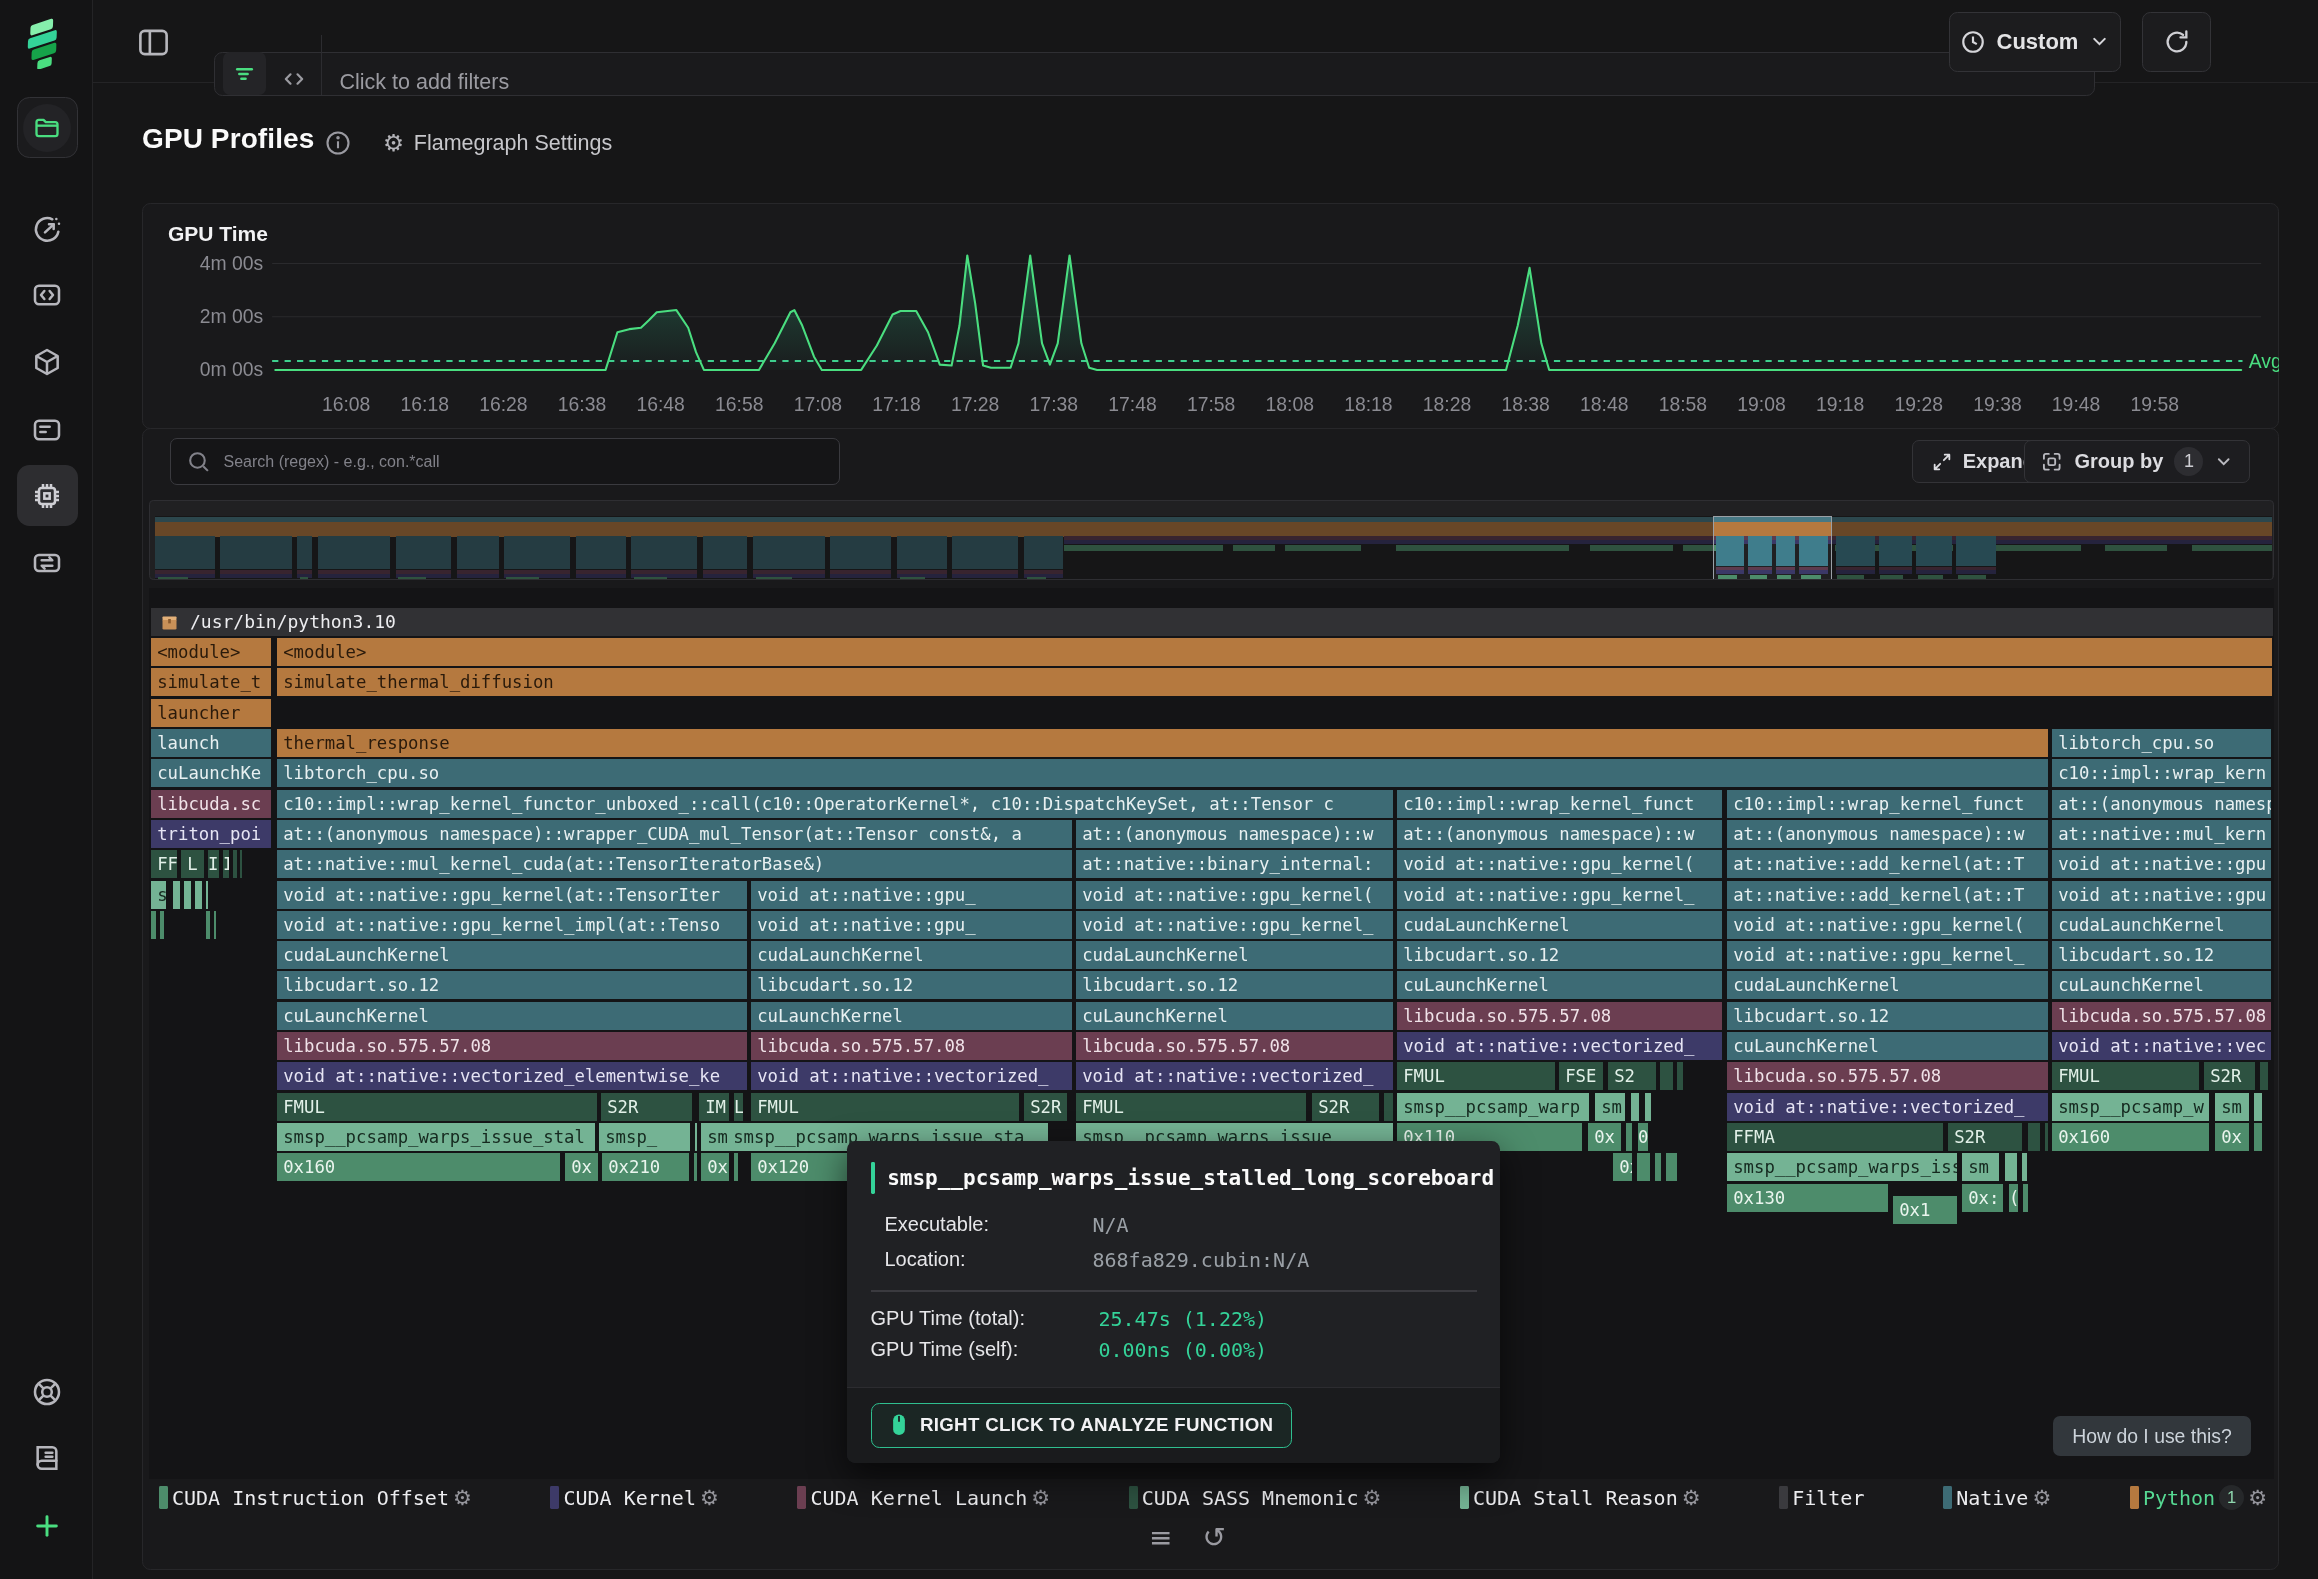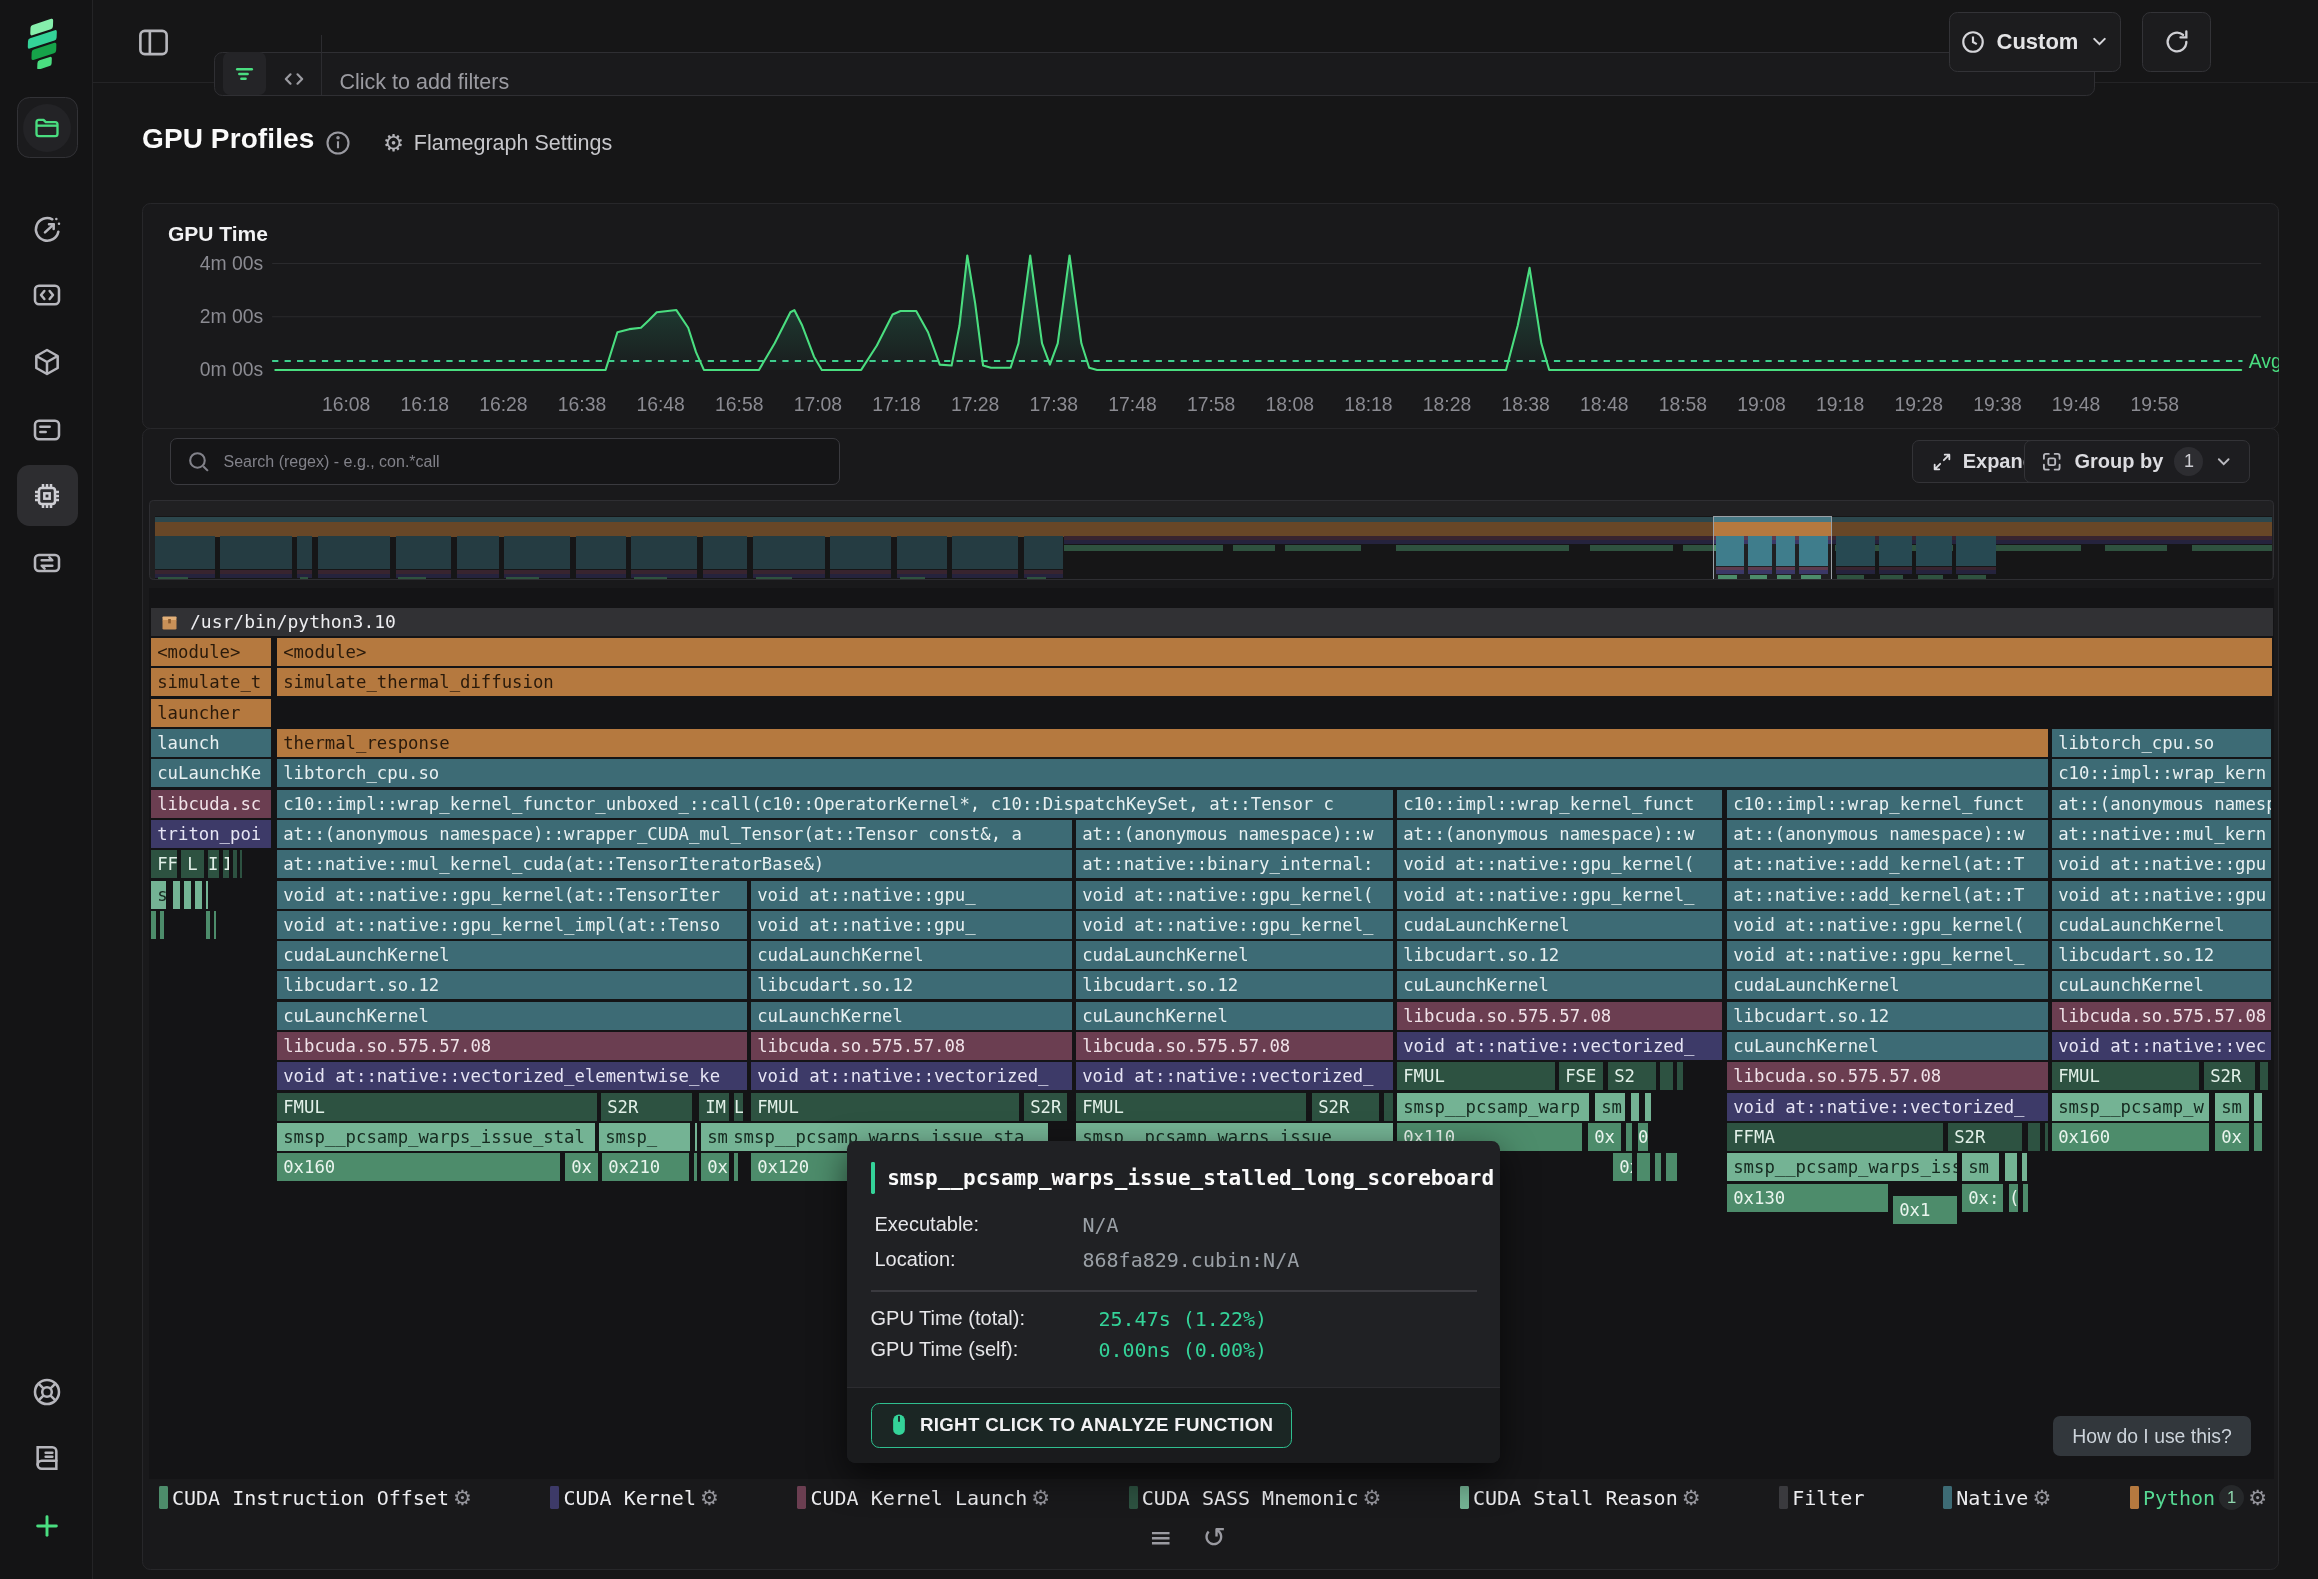--- a/index.html
+++ b/index.html
@@ -57,21 +57,21 @@
   .flame-layer { position:absolute; left:0; top:0; width:2319px; height:1579px; pointer-events:none; }
   .flame-cell { position:absolute; height:28px; line-height:28px; font-family:"DejaVu Sans Mono", monospace; font-size:17.3px; white-space:nowrap; overflow:hidden; padding-left:6.2px; pointer-events:auto; cursor:pointer; }
   .flame-header { position:absolute; left:151px; top:608px; width:2122px; height:28px; background:#313134; color:#ededf0; font-family:"DejaVu Sans Mono", monospace; font-size:18px; line-height:28px; display:flex; align-items:center; gap:9.7px; padding-left:8.3px; }
 
   
   .tooltip { position:absolute; left:847px; top:1141px; width:653px; background:#202124; border-radius:8.3px; box-shadow:0 12.5px 35px rgba(0,0,0,.6); overflow:hidden; z-index:5; }
   .tt-body { padding:21px 23.5px 18px 23.5px; }
   .tt-title-row { display:flex; align-items:center; gap:12.5px; margin-bottom:19.4px; }
   .tt-bar { width:4.2px; height:32px; background:#34d399; border-radius:1.4px; flex:none; }
   .tt-title { font-family:"DejaVu Sans Mono", monospace; font-weight:bold; font-size:21px; color:#fafafa; white-space:nowrap; }
-  .tt-row { display:flex; margin:11px 4px; }
+  .tt-row { display:flex; margin:11px 14px; }
   .tt-label { width:208px; flex:none; font-size:20px; color:#e6e6e9; }
   .tt-value { font-family:"DejaVu Sans Mono", monospace; font-size:20px; color:#9aa0a6; }
   .tt-divider { height:1.4px; background:#3a3a3f; margin:18px 0 15px 0; }
   .tt-green { color:#34d399; }
   .tt-footer { background:#1a1b1d; border-top:0.7px solid #2c2c30; padding:15px 23.5px; }
   .tt-btn { display:inline-flex; align-items:center; gap:12.5px; border:1.4px solid #2fbf8f; border-radius:8.3px; background:rgba(47,191,143,.07); padding:9.7px 18px; cursor:pointer; }
   .tt-btn-label { font-size:18.7px; font-weight:bold; color:#f2f2f4; letter-spacing:0.3px; }
 
   .help-pill { position:absolute; left:2053px; top:1416px; width:198px; height:40px; background:#32373c; border-radius:7px; color:#ccd3da; font-size:19.4px; display:flex; align-items:center; justify-content:center; cursor:pointer; }
 

